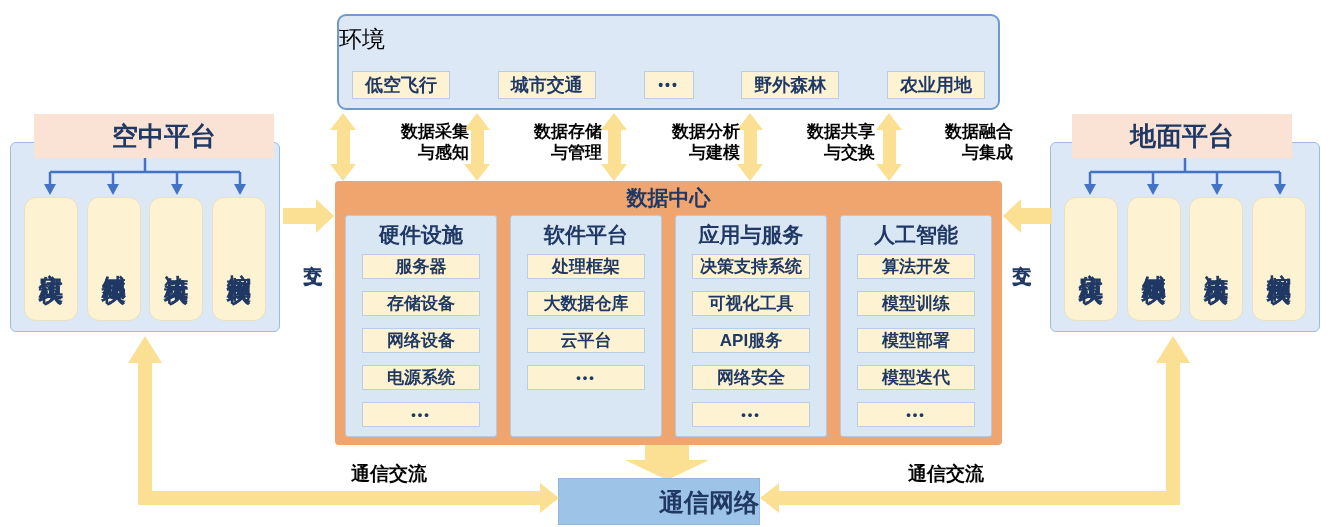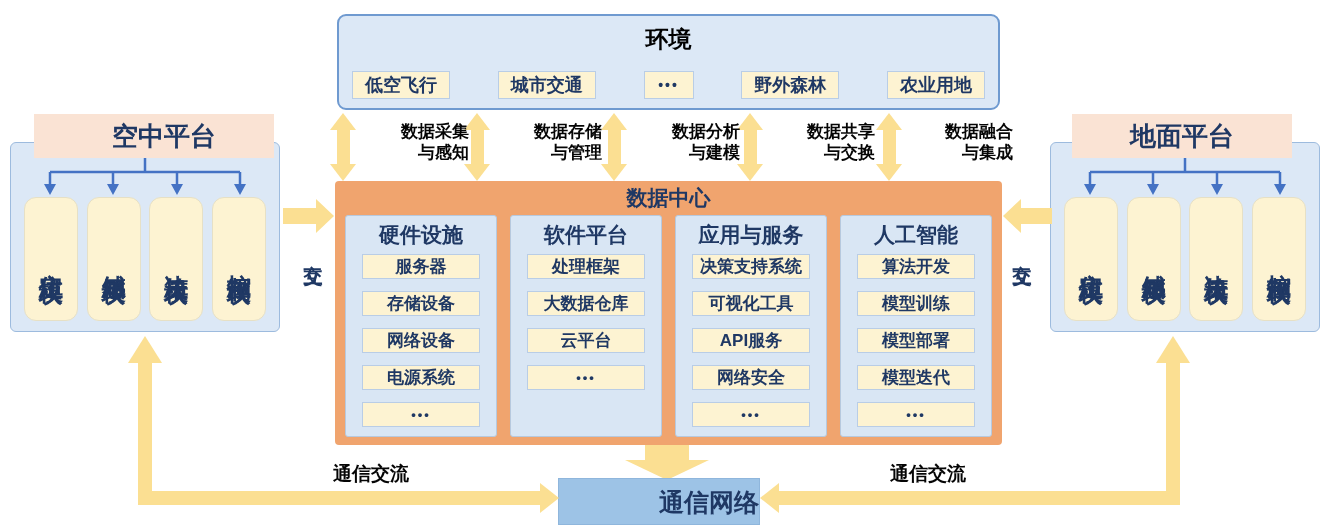--- a/index.html
+++ b/index.html
@@ -15,21 +15,21 @@
     --chip-border:#B9CDE6;
   }
   html,body{margin:0;padding:0;background:#ffffff;}
   .stage{
     position:relative;width:1330px;height:527px;background:#ffffff;overflow:hidden;
     font-family:"Liberation Sans","DejaVu Sans",sans-serif;
   }
   
   .env-panel{position:absolute;left:337px;top:14px;width:663px;height:96px;
     background:var(--panel-blue);border:2px solid #6F9AD0;border-radius:9px;box-sizing:border-box;}
-  .env-title{margin-top:8px;text-align:center;font-size:23px;font-weight:bold;color:#000;}
+  .env-title{margin-top:8px;font-size:23px;font-weight:normal;color:#000;}
   .env-row{position:absolute;left:0;right:0;bottom:9px;display:flex;justify-content:space-between;padding:0 13px;}
   .env-chip{height:28px;line-height:26px;box-sizing:border-box;background:var(--chip-cream);
     border:1.5px solid var(--chip-border);text-align:center;font-size:18px;font-weight:bold;color:var(--text-navy);}
   .env-chip.wide{width:98px;}
   .env-chip.dots{width:50px;font-size:14px;letter-spacing:2px;}
   
   .v2arrow{position:absolute;top:113px;width:26px;height:68px;}
   .v2arrow .tri-up{width:0;height:0;border-left:13px solid transparent;border-right:13px solid transparent;
     border-bottom:17px solid var(--accent-yellow);}
   .v2arrow .bar{width:13px;height:34px;margin:0 auto;background:var(--accent-yellow);}
@@ -69,21 +69,21 @@
   
   .down-arrow-body{position:absolute;left:645px;top:445px;width:44px;height:17px;background:var(--accent-yellow);}
   .down-arrow-head{position:absolute;left:625px;top:460px;width:0;height:0;border-left:42px solid transparent;
     border-right:42px solid transparent;border-top:20px solid var(--accent-yellow);}
   .network-box{position:absolute;left:558px;top:478px;width:202px;height:47px;line-height:47px;box-sizing:border-box;
     background:var(--network-blue);border:1px solid #8FB6DC;text-align:right;font-size:25px;font-weight:bold;
     color:var(--text-navy);}
   .seg{position:absolute;background:var(--accent-yellow);}
   .up-head{position:absolute;width:0;height:0;border-left:17px solid transparent;border-right:17px solid transparent;
     border-bottom:27px solid var(--accent-yellow);}
-  .comm-label{position:absolute;top:461px;width:112px;text-align:left;font-size:19px;font-weight:bold;color:#050505;}
+  .comm-label{position:absolute;top:461px;width:112px;text-align:center;font-size:19px;font-weight:bold;color:#050505;}
 </style>
 </head>
 <body>
 
 <div class="stage">
 
   <div class="env-panel">
     <div class="env-title">环境</div>
     <div class="env-row">
       <div class="env-chip wide">低空飞行</div>

